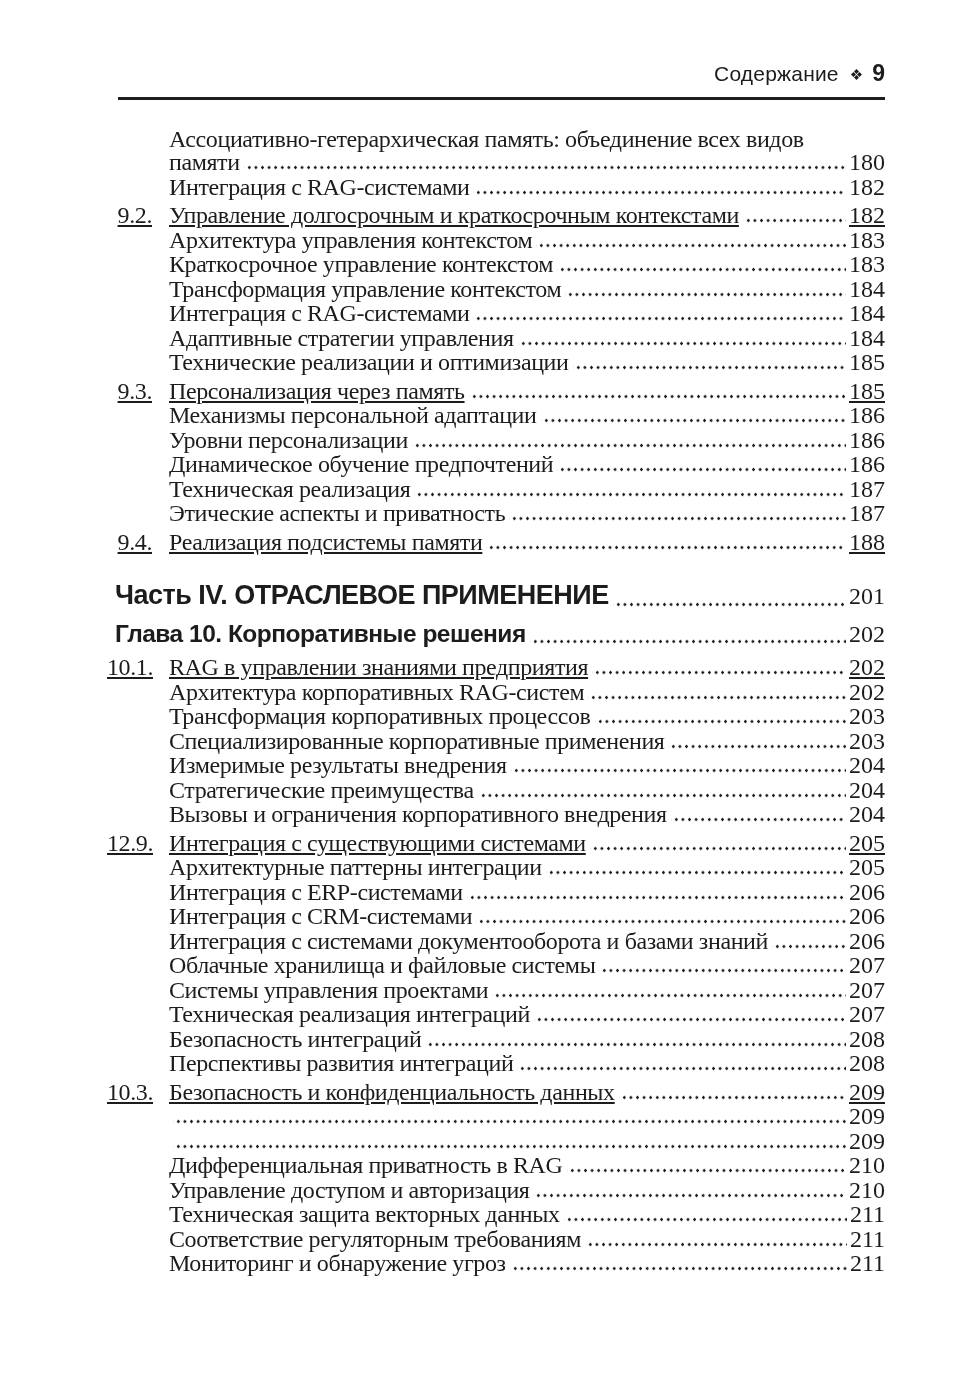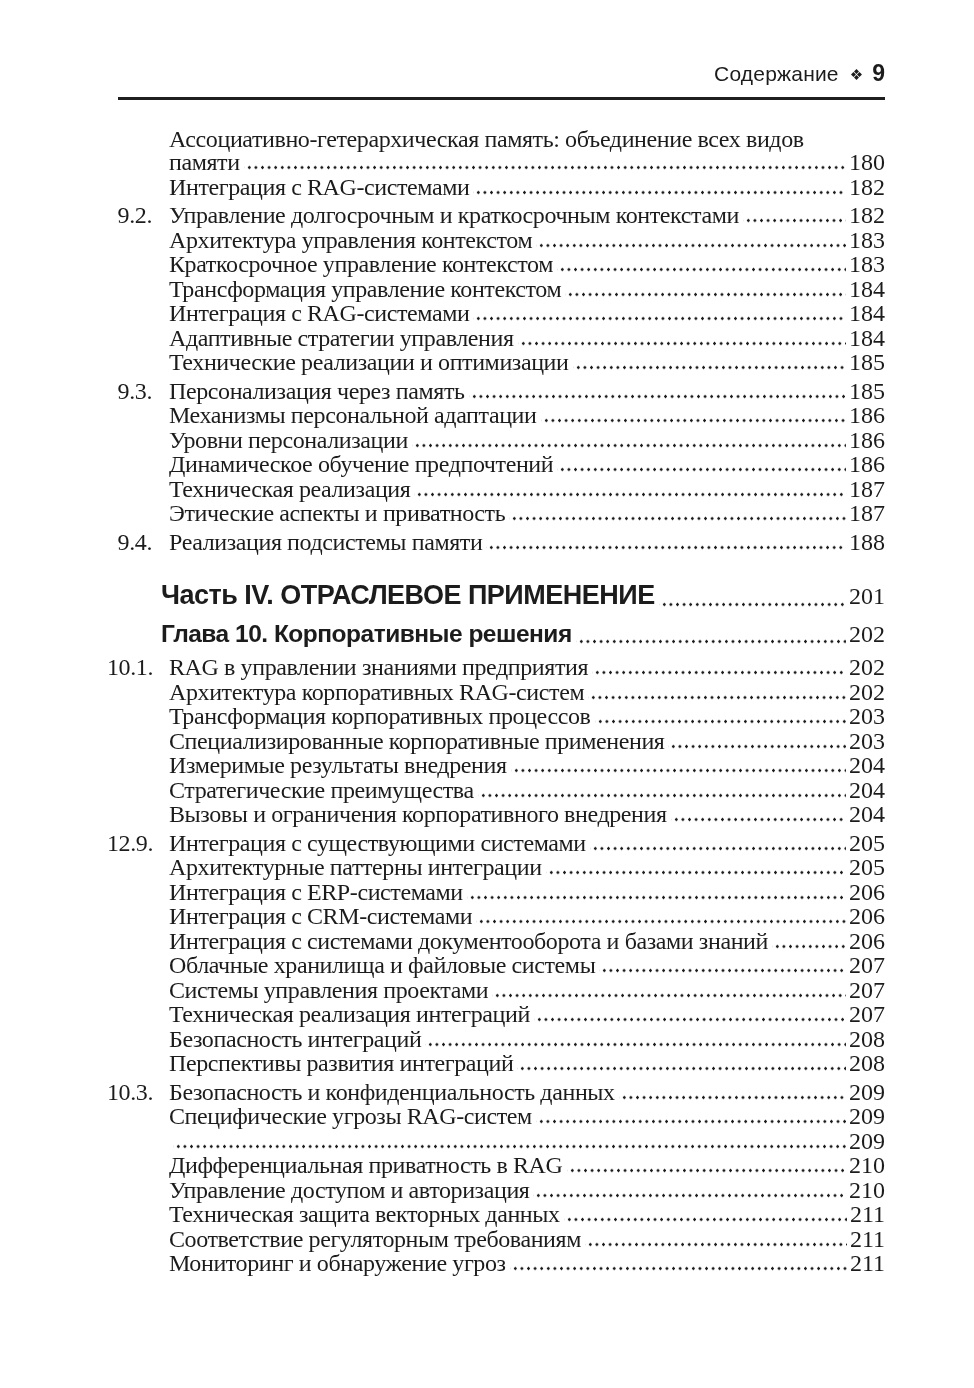--- a/index.html
+++ b/index.html
@@ -43,26 +43,26 @@
     margin: 0 3px 0 4px;
     background-image: radial-gradient(circle, #1c1c1c 1.35px, rgba(0,0,0,0) 1.5px);
     background-size: 6.6px 6.6px;
     background-repeat: repeat-x;
     background-position: left 2px bottom 3.5px;
   }
   .row .pg { flex: 0 0 auto; letter-spacing: 0; }
 
   .row.sub     { padding-left: 62px; }
   .row.subwrap { padding-left: 62px; line-height: 22px; }
-  .row.item    { margin-top: 4px; }
+  .row.item    { margin-top: 4px; text-decoration: underline; }
 
   .row.part, .row.chapter {
     padding-left: 8px;
     font-family: "Liberation Sans", sans-serif;
-    font-weight: 700; letter-spacing: -0.5px; margin-left: 46px;
+    font-weight: 700; letter-spacing: -0.5px;
   }
   .row.part    { margin-top: 22px; font-size: 27px;   line-height: 38px; }
   .row.chapter { margin-top: 2px;  font-size: 24.5px; line-height: 34px; }
   .row.part .pg, .row.chapter .pg {
     font-family: "Liberation Serif", serif; font-weight: 400; font-size: 24px;
   }
   .row.part .dots    { background-position: left 2px bottom 7px; }
   .row.chapter .dots { background-position: left 2px bottom 6px; }
 </style>
 </head>
@@ -260,21 +260,20 @@
         <span class="dots"></span>
         <span class="pg">208</span>
     </div>
       <div class="row item">
       <span class="num">10.3.</span>
         <span class="title">Безопасность и конфиденциальность данных</span>
         <span class="dots"></span>
         <span class="pg">209</span>
     </div>
       <div class="row sub">
-      <span class="title">Специфические угрозы RAG-систем</span>
         <span class="dots"></span>
         <span class="pg">209</span>
     </div>
       <div class="row sub">
         <span class="dots"></span>
         <span class="pg">209</span>
     </div>
       <div class="row sub">
       <span class="title">Дифференциальная приватность в RAG</span>
         <span class="dots"></span>

